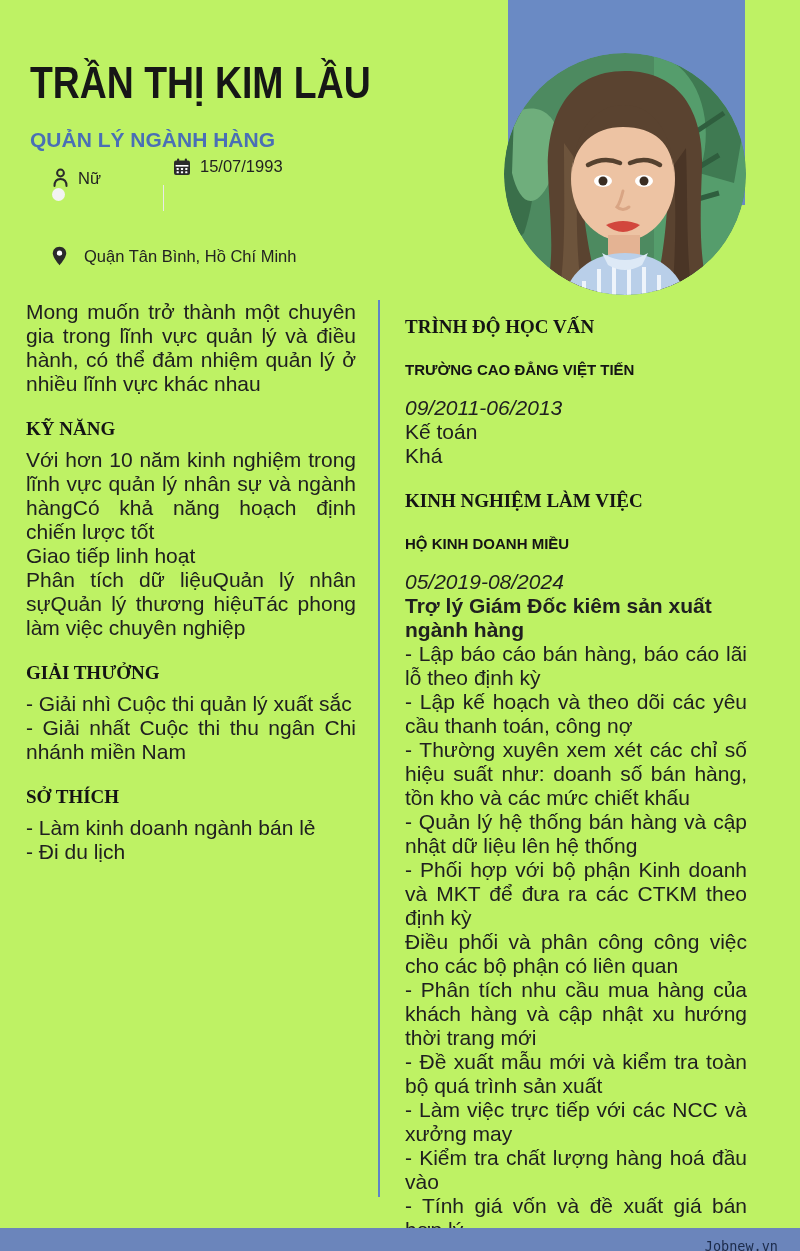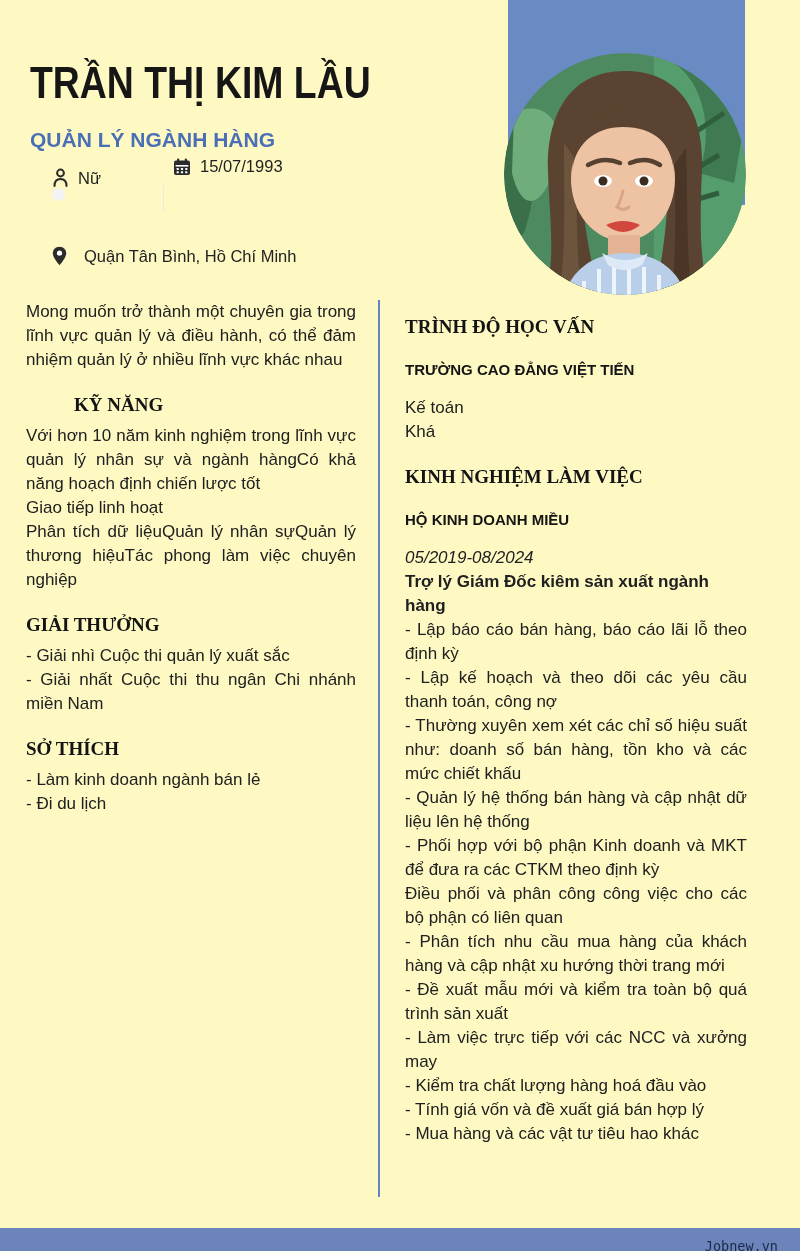--- a/index.html
+++ b/index.html
@@ -6,21 +6,21 @@
     --accent-blue:#4a6fb5;
     --banner-blue:#6a8ac4;
     --footer-blue:#6b85bb;
     --divider-blue:#5f85c7;
     --text-dark:#1e1e1e;
     --footer-text:#1c2b4a;
   }
   *{margin:0;padding:0;box-sizing:border-box;}
   html,body{background:#fff;}
   body{font-family:"Liberation Sans","DejaVu Sans",sans-serif;color:var(--text-dark);}
-  .page{position:relative;width:800px;height:1251px;background:#fef9c3;overflow:hidden;}
+  .page{position:relative;width:800px;height:1251px;background:#bef264;overflow:hidden;}
 
   
   .banner{position:absolute;left:508px;top:0;width:237px;height:205px;background:var(--banner-blue);}
   .avatar{position:absolute;left:504px;top:53px;width:242px;height:242px;border-radius:50%;overflow:hidden;}
   .avatar svg{display:block;width:100%;height:100%;}
 
   .name{position:absolute;left:30px;top:58px;font-size:44px;font-weight:700;color:#161616;
         white-space:nowrap;transform:scaleX(.85);transform-origin:left center;letter-spacing:0;}
   .subtitle{position:absolute;left:30px;top:116px;font-size:21px;font-weight:700;color:var(--accent-blue);white-space:nowrap;margin-top:12px;}
 
@@ -31,29 +31,29 @@
   .inforow svg{display:block;}
 
   .ghost-line{position:absolute;left:163px;top:185px;width:1px;height:26px;background:#e9e9e9;}
   .ghost-dot{position:absolute;left:52px;top:188px;width:13px;height:13px;border-radius:50%;background:#f3f3f3;}
 
   
   .divider{position:absolute;left:378px;top:300px;width:2px;height:897px;background:var(--divider-blue);}
   .left-col{position:absolute;left:26px;top:300px;width:330px;}
   .right-col{position:absolute;left:405px;top:300px;width:342px;}
 
-  p.body, .list p{font-size:17px;line-height:24px;color:#202020;}
+  p.body, .list p{font-size:21px;line-height:24px;color:#202020;}
   .just{text-align:justify;}
   h2.sec{font-size:19px;font-weight:700;color:#141414;line-height:26px;font-family:Liberation Serif, serif;}
   h3.sub{font-size:15px;font-weight:700;color:#141414;line-height:24px;}
 
   
   .left-col .intro{margin-bottom:20px;}
   .left-col h2.sec{margin:20px 0 6px 0;}
-  .left-col h2.sec:first-of-type{margin-top:18px;margin-left:48px;}
+  .left-col h2.sec:first-of-type{margin-top:18px;}
 
   
   .right-col{padding-top:14px;}
   .right-col h2.sec{margin-bottom:18px;}
   .right-col h3.sub{margin-bottom:14px;}
   .edu-period,.exp-period{font-style:italic;margin-bottom:0;}
   .edu-block{margin-bottom:20px;}
   .exp-heading{margin-top:20px;}
   .role{font-weight:700;}
 
@@ -171,20 +171,21 @@
     <div class="list">
       <p>- Làm kinh doanh ngành bán lẻ</p>
       <p>- Đi du lịch</p>
     </div>
   </div>
 
   <div class="right-col">
     <h2 class="sec">TRÌNH ĐỘ HỌC VẤN</h2>
     <h3 class="sub">TRƯỜNG CAO ĐẲNG VIỆT TIẾN</h3>
     <div class="edu-block">
+      <p class="body edu-period">09/2011-06/2013</p>
       <p class="body">Kế toán</p>
       <p class="body">Khá</p>
     </div>
 
     <h2 class="sec exp-heading">KINH NGHIỆM LÀM VIỆC</h2>
     <h3 class="sub">HỘ KINH DOANH MIỀU</h3>
     <p class="body exp-period">05/2019-08/2024</p>
     <p class="body role">Trợ lý Giám Đốc kiêm sản xuất ngành hàng</p>
     <div class="list">
       <p class="just">- Lập báo cáo bán hàng, báo cáo lãi lỗ theo định kỳ</p>

